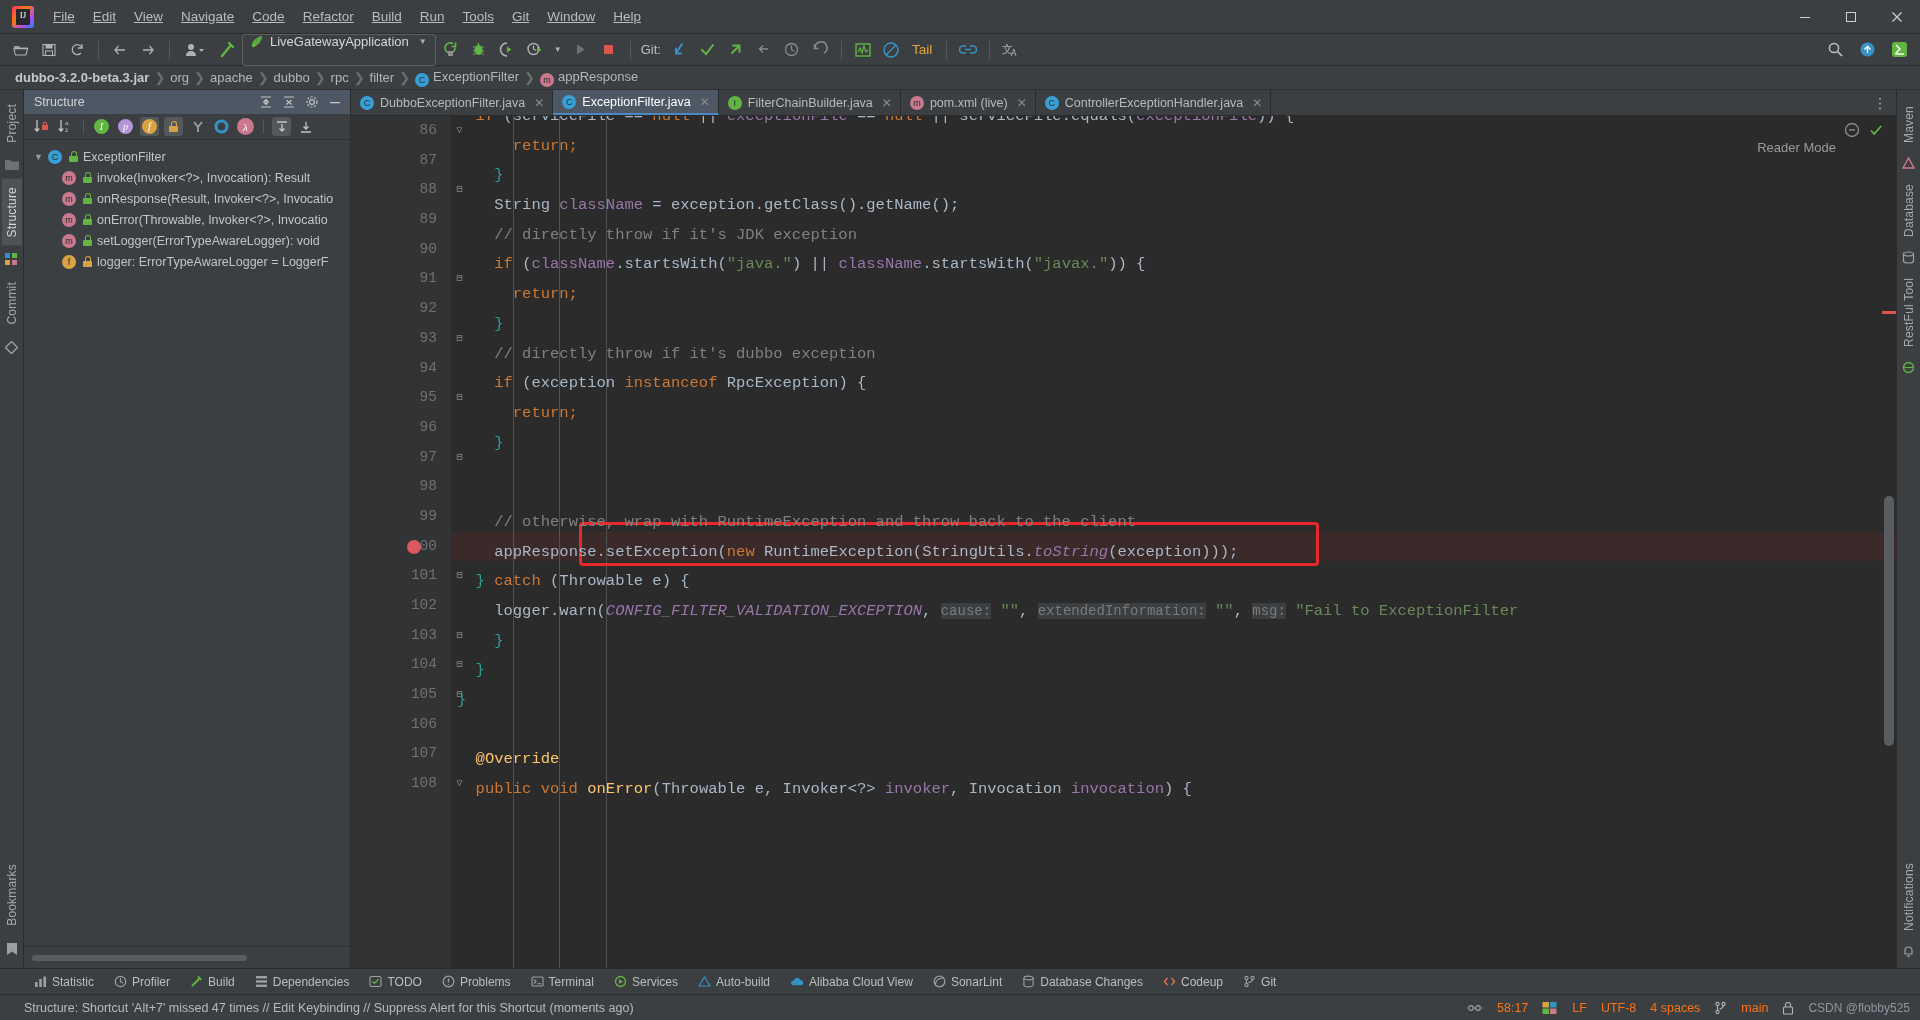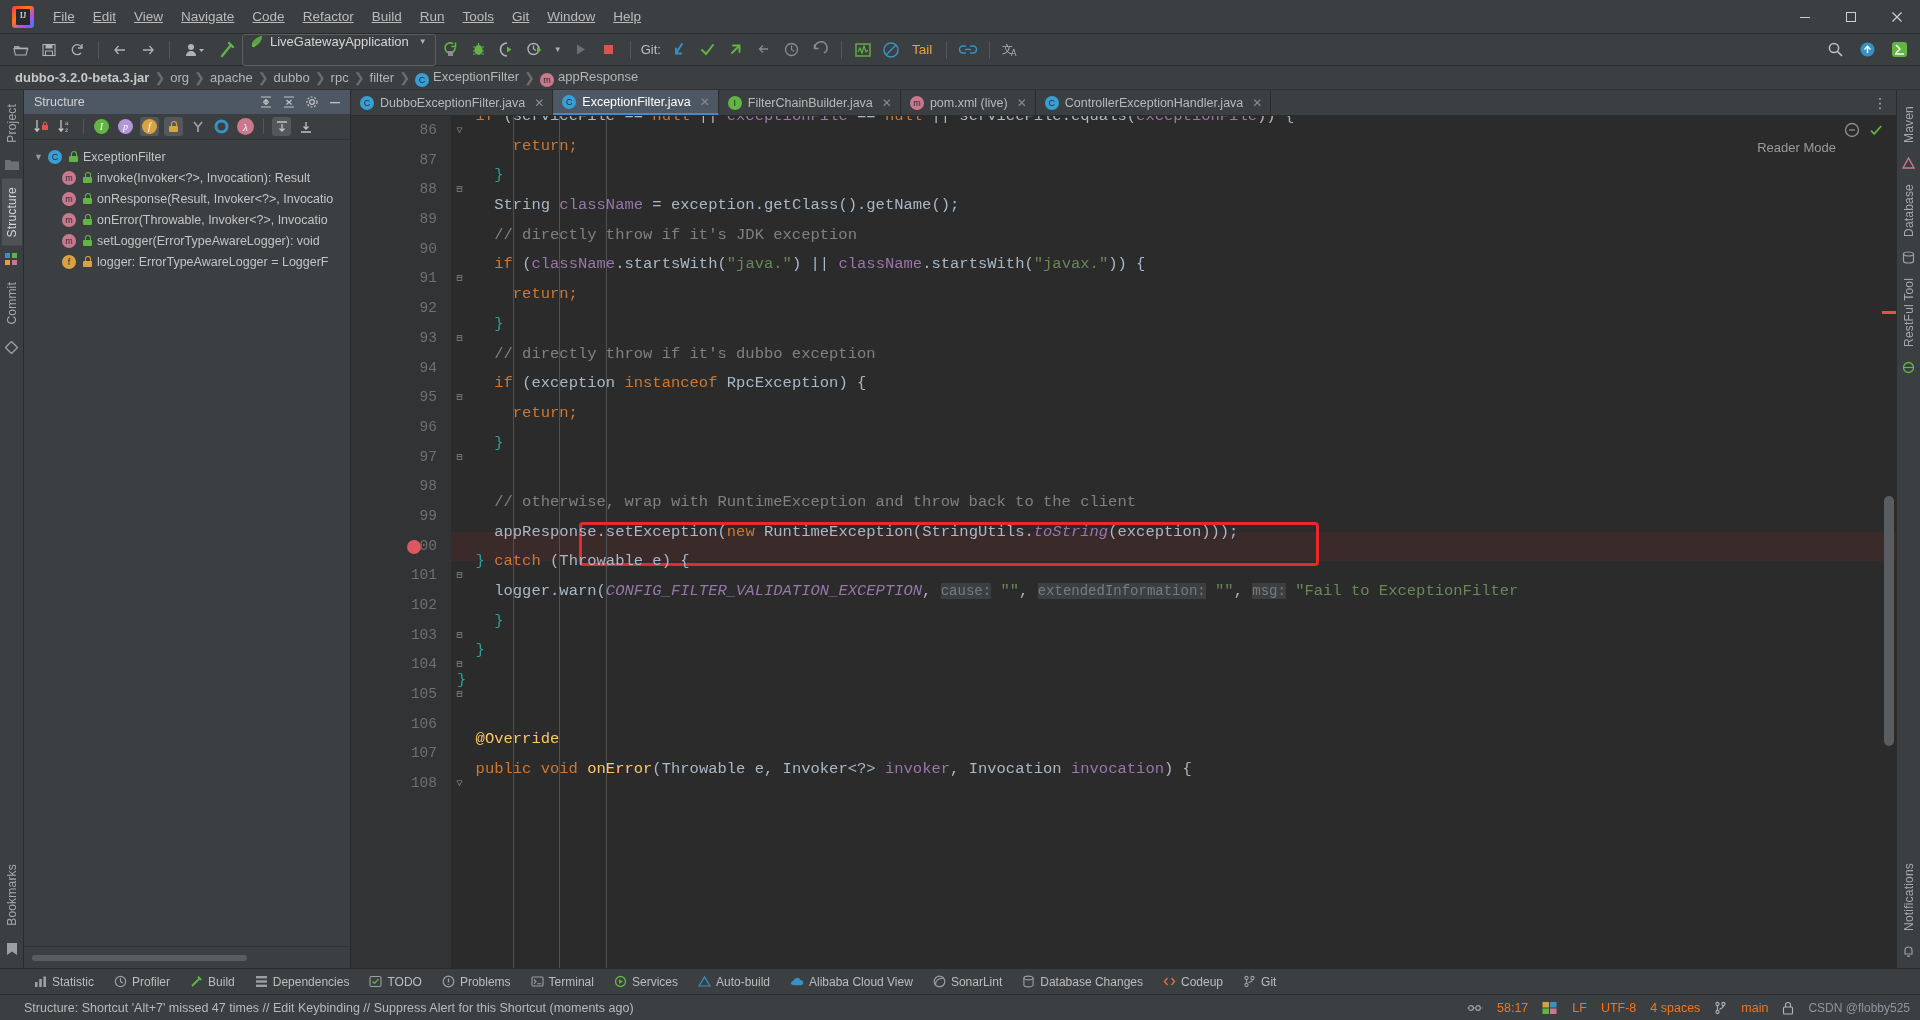--- a/index.html
+++ b/index.html
@@ -638,21 +638,21 @@
             <div class="cline" style="position: relative; z-index: 2;"><span>    </span><span>String </span><span class="fld">className </span><span>= exception.getClass().getName();</span></div>
             <div class="cline" style="position: relative; z-index: 2;"><span>    </span><span class="cmt">// directly throw if it's JDK exception</span></div>
             <div class="cline" style="position: relative; z-index: 2;"><span>    </span><span class="kw">if </span><span>(</span><span class="fld">className</span><span>.startsWith(</span><span class="str">"java."</span><span>) || </span><span class="fld">className</span><span>.startsWith(</span><span class="str">"javax."</span><span>)) {</span></div>
             <div class="cline" style="position: relative; z-index: 2;"><span>      </span><span class="kw">return;</span></div>
             <div class="cline" style="position: relative; z-index: 2;"><span>    </span><span class="teal">}</span></div>
             <div class="cline" style="position: relative; z-index: 2;"><span>    </span><span class="cmt">// directly throw if it's dubbo exception</span></div>
             <div class="cline" style="position: relative; z-index: 2;"><span>    </span><span class="kw">if </span><span>(exception </span><span class="kw">instanceof </span><span>RpcException) {</span></div>
             <div class="cline" style="position: relative; z-index: 2;"><span>      </span><span class="kw">return;</span></div>
             <div class="cline" style="position: relative; z-index: 2;"><span>    </span><span class="teal">}</span></div>
             <div class="cline" style="position: relative; z-index: 2;"></div>
-            <div class="cline" style="position: relative; z-index: 2;"><span>    </span><span class="cmt">// otherwise, wrap with RuntimeException and throw back to the client</span></div>
+            <div class="cline" style="position: relative; z-index: 2; margin-top: 20px;"><span>    </span><span class="cmt">// otherwise, wrap with RuntimeException and throw back to the client</span></div>
             <div class="cline" style="position: relative; z-index: 2;"><span>    </span><span>appResponse</span><span>.setException(</span><span class="kw">new </span><span>RuntimeException(StringUtils.</span><span class="stat">toString</span><span>(exception)));</span></div>
             <div class="cline" style="position: relative; z-index: 2;"><span>  </span><span class="teal">} </span><span class="kw">catch </span><span>(Throwable e) {</span></div>
             <div class="cline" style="position: relative; z-index: 2;"><span>    </span><span>logger</span><span>.warn(</span><span class="stat">CONFIG_FILTER_VALIDATION_EXCEPTION</span><span>, </span><span class="hint">cause:</span><span> </span><span class="str">""</span><span>, </span><span class="hint">extendedInformation:</span><span> </span><span class="str">""</span><span>, </span><span class="hint">msg:</span><span> </span><span class="str">"Fail to ExceptionFilter</span></div>
             <div class="cline" style="position: relative; z-index: 2;"><span>    </span><span class="teal">}</span></div>
             <div class="cline" style="position: relative; z-index: 2;"><span>  </span><span class="teal">}</span></div>
             <div class="cline" style="position: relative; z-index: 2;"><span></span><span class="teal">}</span></div>
             <div class="cline" style="position: relative; z-index: 2;"></div>
             <div class="cline" style="position: relative; z-index: 2;"><span>  </span><span class="mth">@Override</span></div>
             <div class="cline" style="position: relative; z-index: 2;"><span>  </span><span class="kw">public void </span><span class="mth">onError</span><span>(</span><span>Throwable e</span><span>, Invoker&lt;?&gt; </span><span class="fld">invoker</span><span>, Invocation </span><span class="fld">invocation</span><span>) {</span></div>
             <div class="redbox" style="left: 128px; top: 405.8px; width: 740px; height: 44px;"></div>

